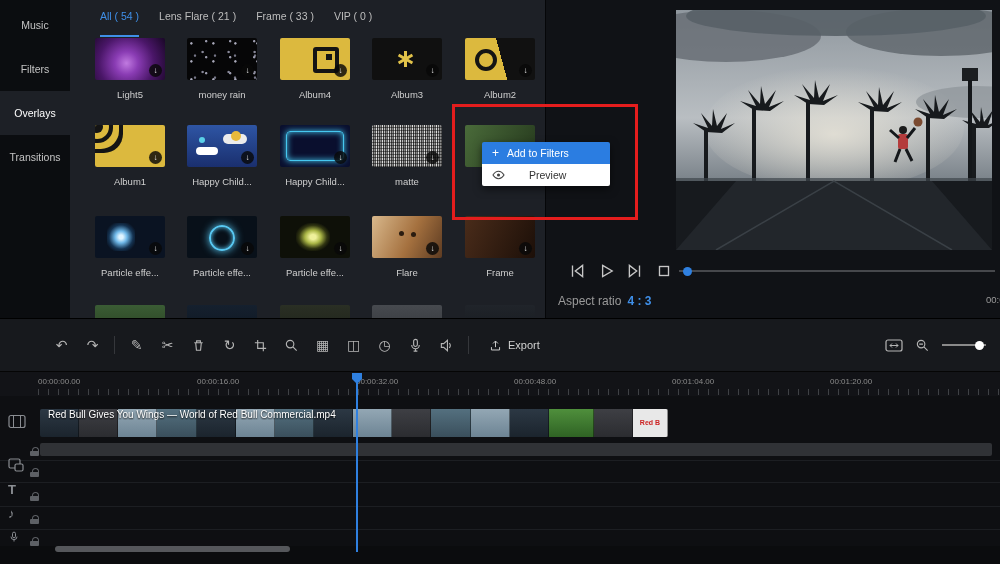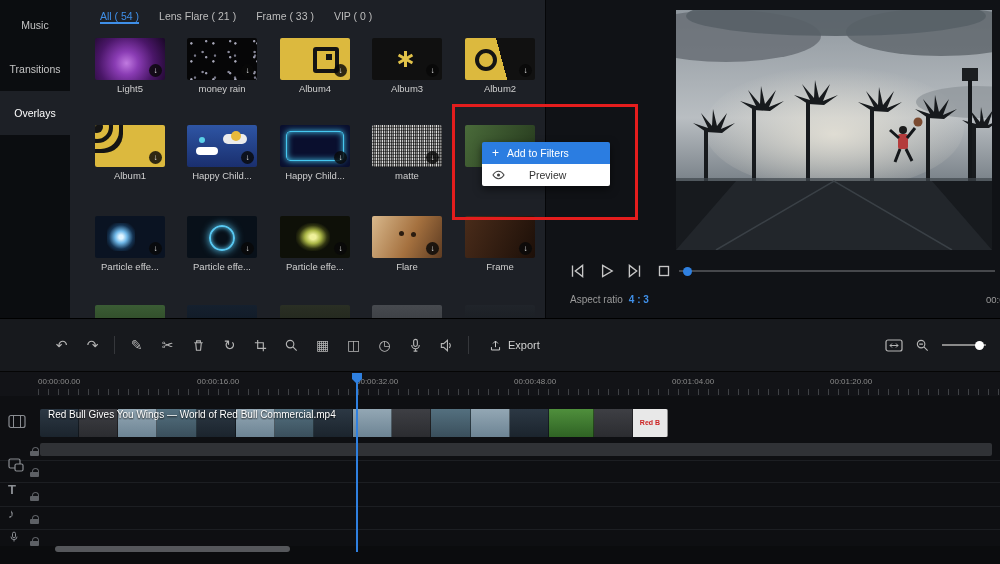--- a/index.html
+++ b/index.html
@@ -7,25 +7,25 @@
        font-family:"Liberation Sans",sans-serif;color:#ccc;}
 
   
   .sidebar{position:absolute;left:0;top:0;width:70px;height:318px;background:#0b0d10;padding-top:3px;box-sizing:border-box;}
   .side-item{height:44px;display:flex;align-items:center;justify-content:center;color:#c4c4c4;font-size:10.5px;cursor:pointer;}
   .side-item.active{background:#1d2026;color:#fff;}
 
   
   .library{position:absolute;left:70px;top:0;width:475px;height:318px;background:#1d2026;overflow:hidden;}
   .tabs{position:absolute;left:30px;top:10px;display:flex;gap:20px;}
-  .tab{color:#bdbdbd;font-size:10.5px;padding-bottom:0;cursor:pointer;white-space:nowrap;}
+  .tab{color:#bdbdbd;font-size:10.5px;padding-bottom:13px;cursor:pointer;white-space:nowrap;}
   .tab.active{color:#3f8fe8;border-bottom:2px solid #3f8fe8;}
   .gitem{position:absolute;width:70px;}
   .gthumb{width:70px;height:42px;border-radius:2px;position:relative;overflow:hidden;background:#222;cursor:pointer;}
-  .glabel{margin-top:3px;text-align:center;color:#cfcfcf;font-size:9.5px;white-space:nowrap;overflow:hidden;}
+  .glabel{margin-top:9px;text-align:center;color:#cfcfcf;font-size:9.5px;white-space:nowrap;overflow:hidden;}
   .dl{position:absolute;right:3px;bottom:3px;width:13px;height:13px;border-radius:50%;background:rgba(8,8,8,.82);
       color:#eee;font-size:8px;line-height:13px;text-align:center;z-index:2;}
   
   .t1{background:radial-gradient(circle at 45% 60%,#c07ae0 0%,#8a3cb4 25%,#4a1668 60%,#190726 100%);}
   .t2{background-color:#060607;background-image:
       radial-gradient(circle at 20% 30%,#aab 0.8px,transparent 1.6px),
       radial-gradient(circle at 60% 70%,#889 0.8px,transparent 1.6px),
       radial-gradient(circle at 80% 20%,#99a 0.8px,transparent 1.6px),
       radial-gradient(circle at 40% 80%,#778 0.8px,transparent 1.6px);
       background-size:22px 18px,26px 20px,24px 16px,20px 22px;}
@@ -69,21 +69,21 @@
   .p3{background:linear-gradient(#2a2f24,#1a1e16);} .p4{background:linear-gradient(#46494e,#303338);}
   .p5{background:linear-gradient(#20242a,#14171c);}
 
   
   .preview{position:absolute;left:545px;top:0;width:455px;height:318px;background:#101216;border-left:1px solid #050608;box-sizing:border-box;}
   .video{position:absolute;left:130px;top:10px;width:316px;height:240px;background:#000;}
   .playback{position:absolute;left:22px;top:262px;display:flex;gap:11px;align-items:center;}
   .pbtn{width:18px;height:18px;cursor:pointer;}
   .seek{position:absolute;left:133px;top:270px;width:316px;height:2px;background:#46484c;cursor:pointer;}
   .seek-dot{position:absolute;left:4px;top:-3.5px;width:9px;height:9px;border-radius:50%;background:#2f80e0;}
-  .aspect{position:absolute;left:24px;top:294px;font-size:10px;color:#9a9a9a;}
+  .aspect{position:absolute;left:12px;top:294px;font-size:12px;color:#9a9a9a;}
   .aspect b{color:#3f8fe8;font-weight:bold;margin-left:6px;}
   .time-part{position:absolute;left:440px;top:294px;font-size:9.5px;color:#9a9a9a;white-space:nowrap;}
 
   
   .toolbar{position:absolute;left:0;top:318px;width:1000px;height:54px;background:#17191d;border-top:1px solid #000;
       border-bottom:1px solid #050505;display:flex;align-items:center;box-sizing:border-box;}
   .tbi{width:31px;text-align:center;color:#b5b5b5;font-size:14px;cursor:pointer;line-height:1;}
   .tbi svg{vertical-align:middle;}
   .tsep{width:1px;height:18px;background:#35373b;margin:0 6px;}
   .export{display:flex;align-items:center;gap:6px;color:#cfcfcf;font-size:11px;margin-left:14px;cursor:pointer;}
@@ -129,22 +129,23 @@
   .cm-plus{font-size:12px;line-height:1;}
   .redbox{position:absolute;left:452px;top:104px;width:180px;height:110px;border:3px solid #e41d1d;z-index:9;pointer-events:none;}
 </style>
 </head>
 <body>
 
 <div class="app">
 
   <aside class="sidebar">
     <div class="side-item">Music</div>
+    <div class="side-item">Filters</div>
+    <div class="side-item active">Overlays</div>
     <div class="side-item">Transitions</div>
-    <div class="side-item active">Overlays</div>
   </aside>
 
   <section class="library">
     <div class="tabs">
       <span class="tab active">All ( 54 )</span>
       <span class="tab">Lens Flare ( 21 )</span>
       <span class="tab">Frame ( 33 )</span>
       <span class="tab">VIP ( 0 )</span>
     </div>
 

